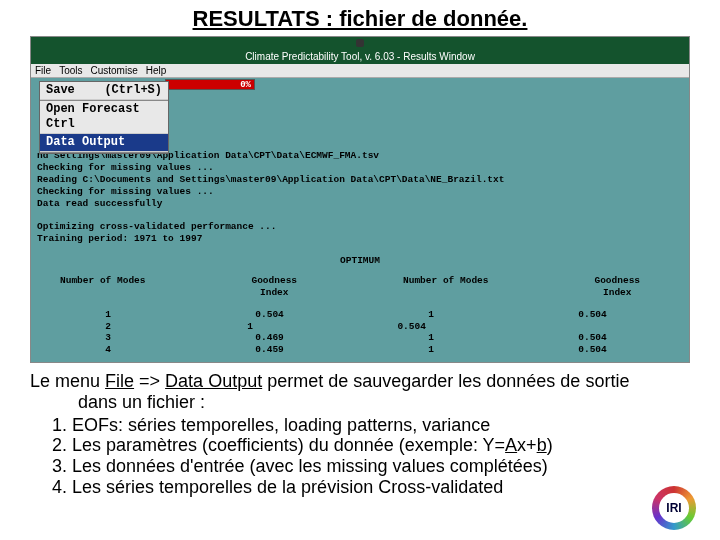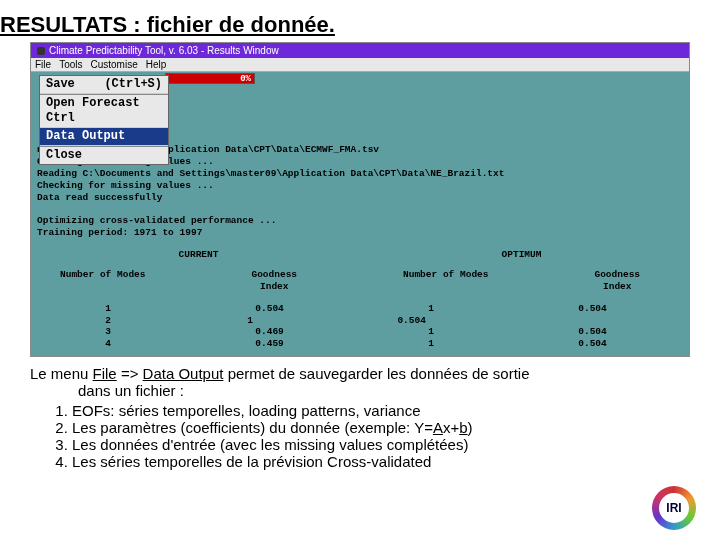--- a/index.html
+++ b/index.html
@@ -1,40 +1,40 @@
 <!DOCTYPE html>
 <html><head>
 <meta charset="utf-8">
 <style>
   * { box-sizing: border-box; margin: 0; padding: 0; }
   body { width: 720px; height: 540px; background: #fff; font-family: Arial, sans-serif; position: relative; }
-  .slide-title { font-size: 22px; font-weight: bold; padding: 12px 0 4px; text-decoration: underline; }
+  .slide-title { text-align: center; font-size: 22px; font-weight: bold; padding: 6px 0 4px; text-decoration: underline; }
   .app-window { margin: 0 30px 8px 30px; border: 1px solid #888; background: #5f9ea0; }
-  .titlebar { background: #6d28d9; color: #fff; font-size: 10px; padding: 2px 6px; display: flex; align-items: center; gap: 4px; }
+  .titlebar { background: #14532d; color: #fff; font-size: 10px; padding: 2px 6px; display: flex; align-items: center; gap: 4px; flex-direction: column; }
   .titlebar .dot { width: 8px; height: 8px; background: #333; border-radius: 2px; }
   .menubar { background: #e8e8e8; font-size: 10px; padding: 1px 4px; display: flex; gap: 8px; border-bottom: 1px solid #aaa; }
   .menubar span { cursor: pointer; }
   .dropdown { position: relative; background: #e8e8e8; width: 130px; border: 1px solid #666; font-size: 12px; margin-left: 2px; margin-top: -1px; z-index: 10; position: absolute; }
   .dropdown-row { display: flex; justify-content: space-between; padding: 1px 6px; border-bottom: 1px solid #ccc; cursor: pointer; }
   .dropdown-row.hover { background: #1a3a8a; color: #fff; }
   .dropdown-row:last-child { border-bottom: none; }
   .dropdown-sep { border-top: 1px solid #888; margin: 0; }
   .content-area { position: relative; background: #5f9ea0; min-height: 260px; padding: 4px 6px 6px 6px; font-family: "Courier New", monospace; font-size: 9.5px; color: #000; font-weight: bold; line-height: 1.25; }
   .redbar { position: absolute; left: 134px; top: 1px; width: 90px; height: 11px; background: #c00; color: #fff; font-size: 9px; text-align: right; padding-right: 3px; border: 1px solid #555; z-index: 5; }
   .console { white-space: pre; margin-top: 68px; }
   .col-headers { display: flex; margin-top: 10px; }
   .col-headers .col { flex: 1; text-align: center; }
   .sub-headers { display: flex; margin-top: 8px; gap: 40px; }
   .sub-headers .sub { flex: 1; text-align: center; }
   .data-rows { margin-top: 10px; }
   .data-row { display: flex; }
   .data-row span { display: inline-block; text-align: center; }
   .c1 { width: 22%; } .c2 { width: 28%; } .c3 { width: 22%; } .c4 { width: 28%; }
   .footer-console { white-space: pre; margin-top: 4px; }
-  .caption { margin: 6px 30px 0 30px; font-size: 15px; color: #000; line-height: 1.15; }
+  .caption { margin: 6px 30px 0 30px; font-size: 18px; color: #000; line-height: 1.15; }
   .caption .u { text-decoration: underline; }
   .caption ol { margin: 2px 0 0 42px; padding: 0; }
   .logo { position: absolute; right: 24px; bottom: 10px; width: 44px; height: 44px; border-radius: 50%; background: conic-gradient(#c33,#e93,#6c3,#39c,#63c,#c36,#c33); display:flex; align-items:center; justify-content:center; color:#003; font-weight:bold; font-size:12px; }
   .logo::after{content:"";position:absolute;width:30px;height:30px;border-radius:50%;background:#fff;}
   .logo span { position: relative; z-index:2; }
   .app-wrap { position: relative; }
 </style>
 </head>
 <body>
 
@@ -62,36 +62,32 @@
         <span>(Ctrl+S)</span>
       </div>
       <div class="dropdown-sep"></div>
       <div class="dropdown-row">
         <span>Open Forecast Ctrl</span>
       </div>
       <div class="dropdown-row hover">
         <span>Data Output</span>
       </div>
       <div class="dropdown-sep"></div>
-      <div class="dropdown-row">
-        <span>Close</span>
-      </div>
     </div>
 
     <div class="console">nd Settings\master09\Application Data\CPT\Data\ECMWF_FMA.tsv
 Checking for missing values ...
 Reading C:\Documents and Settings\master09\Application Data\CPT\Data\NE_Brazil.txt
 Checking for missing values ...
 Data read successfully
 
 Optimizing cross-validated performance ...
 Training period: 1971 to 1997</div>
 
     <div class="col-headers">
-      <div class="col">CURRENT</div>
       <div class="col">OPTIMUM</div>
     </div>
     <div class="sub-headers">
       <div class="sub">Number of Modes</div>
       <div class="sub" style="white-space:pre">Goodness
 Index</div>
       <div class="sub">Number of Modes</div>
       <div class="sub" style="white-space:pre">Goodness
 Index</div>
     </div>

